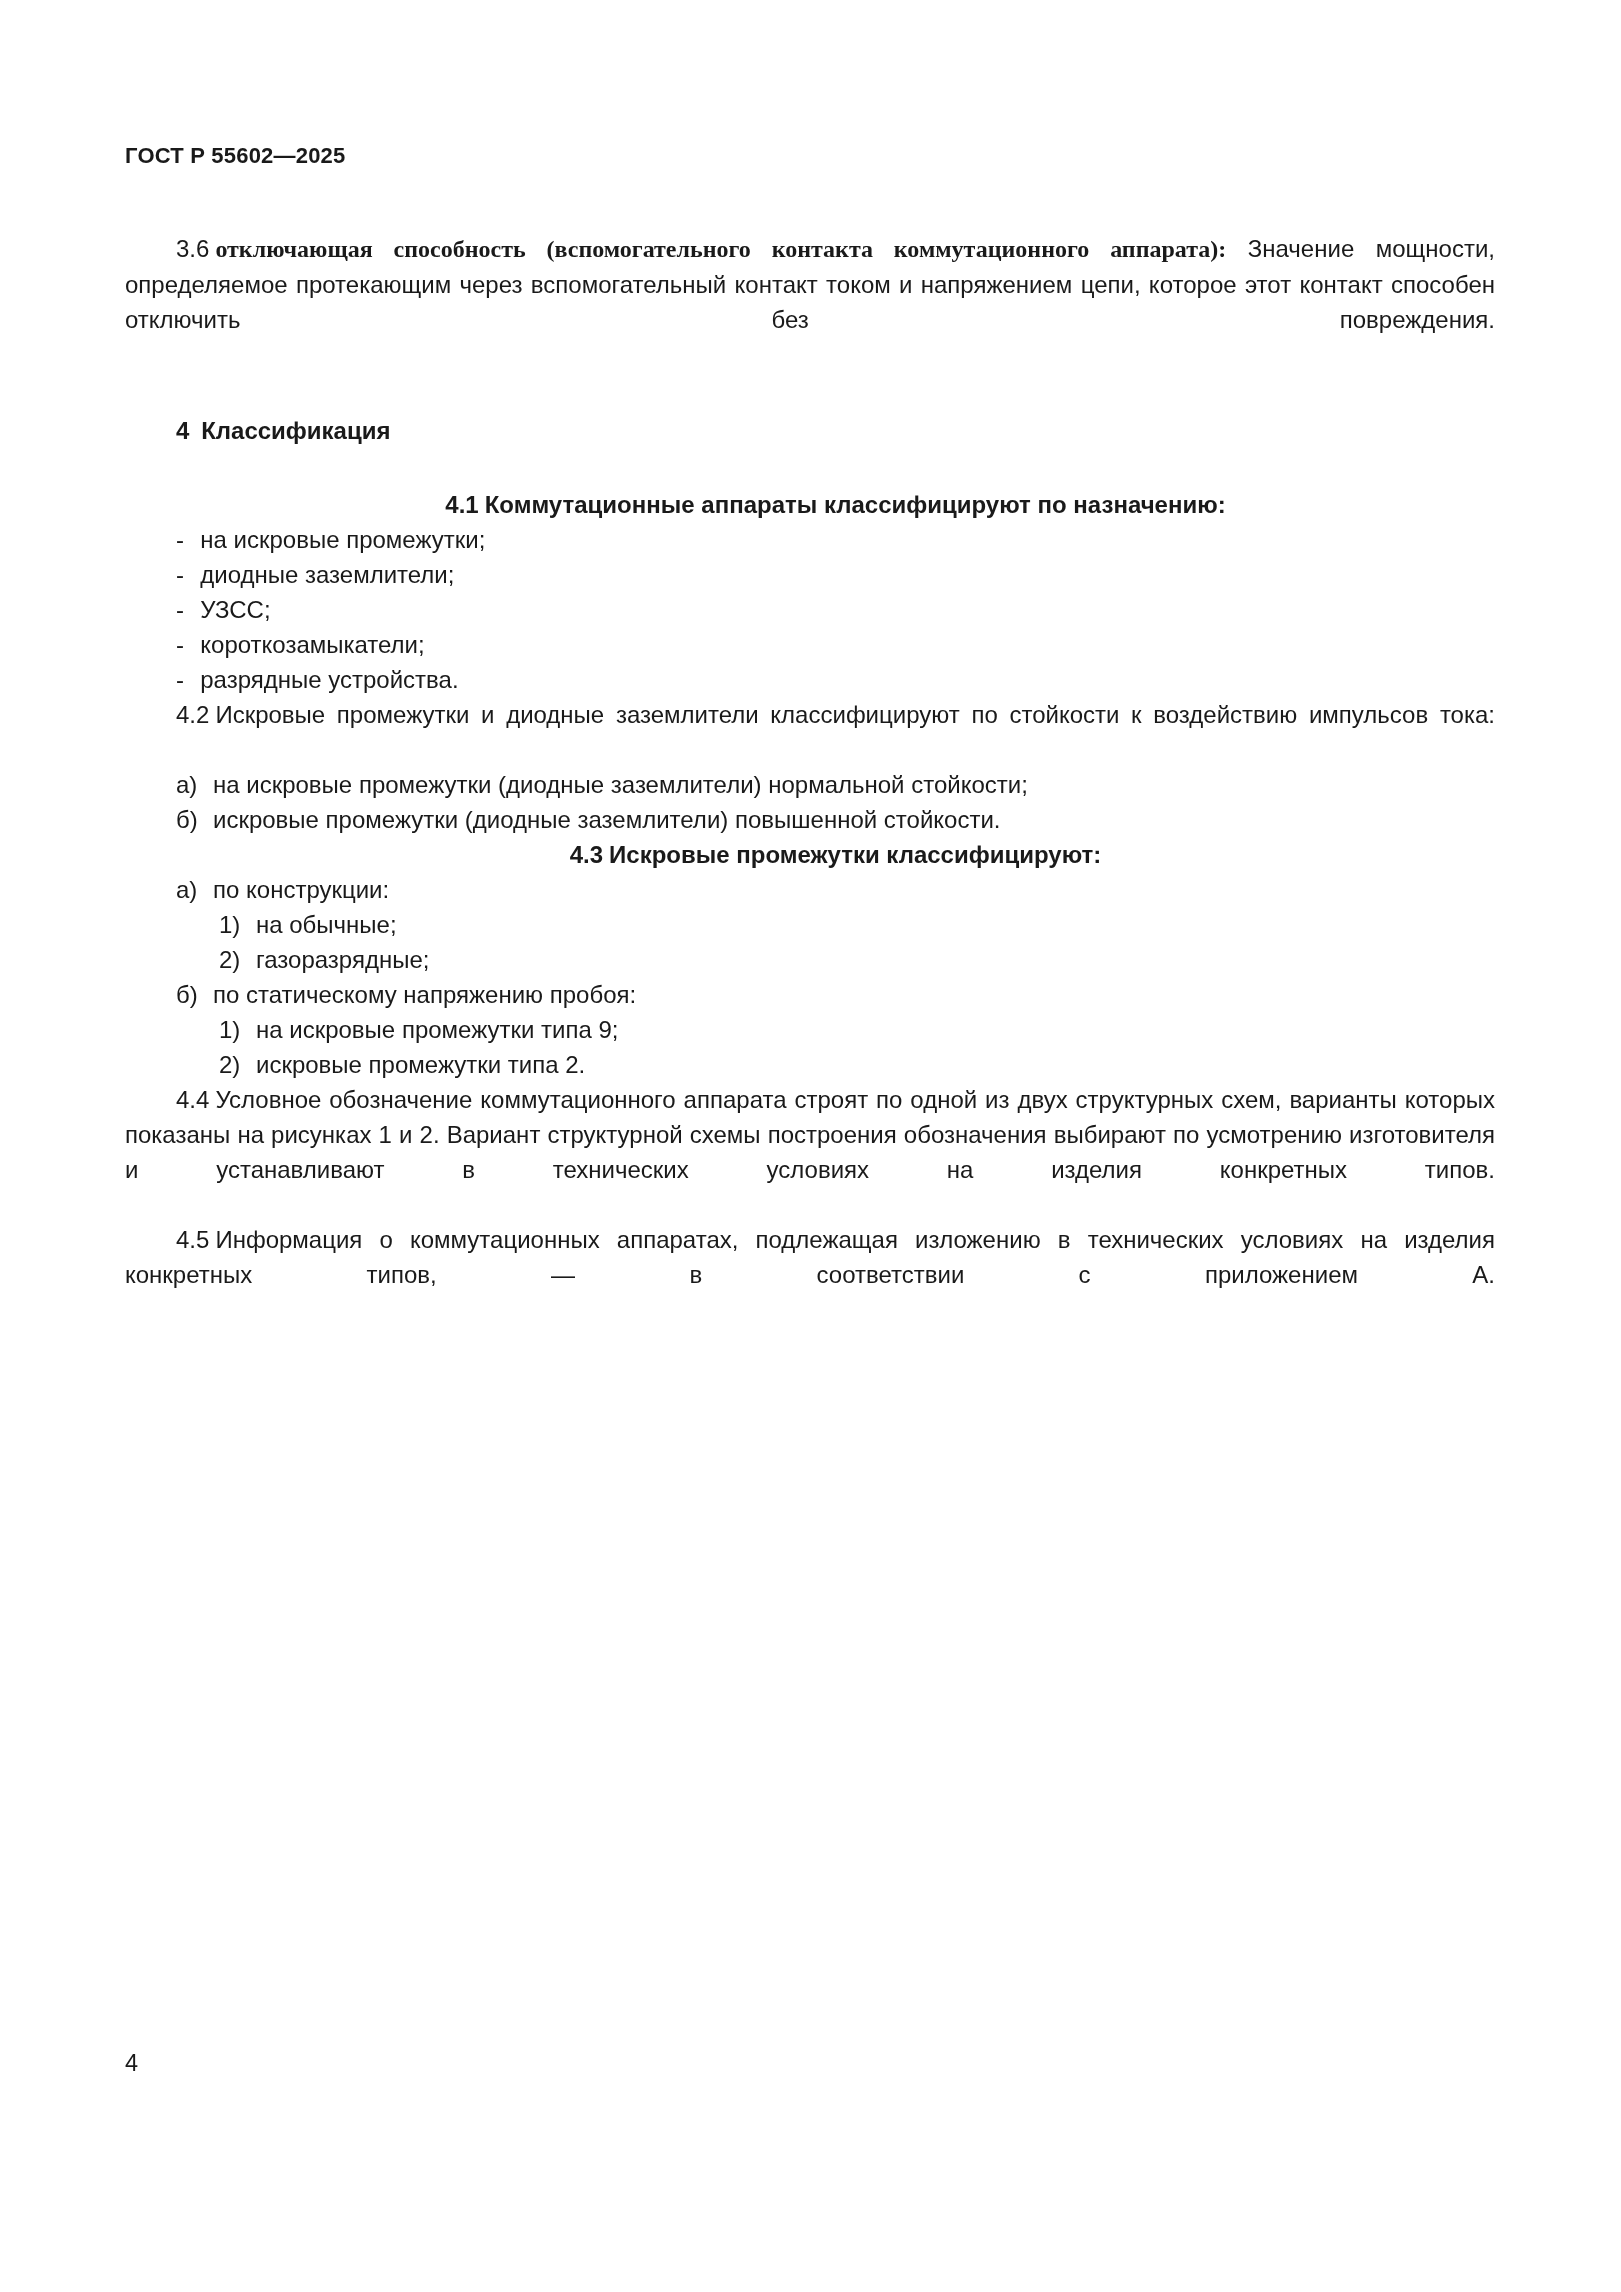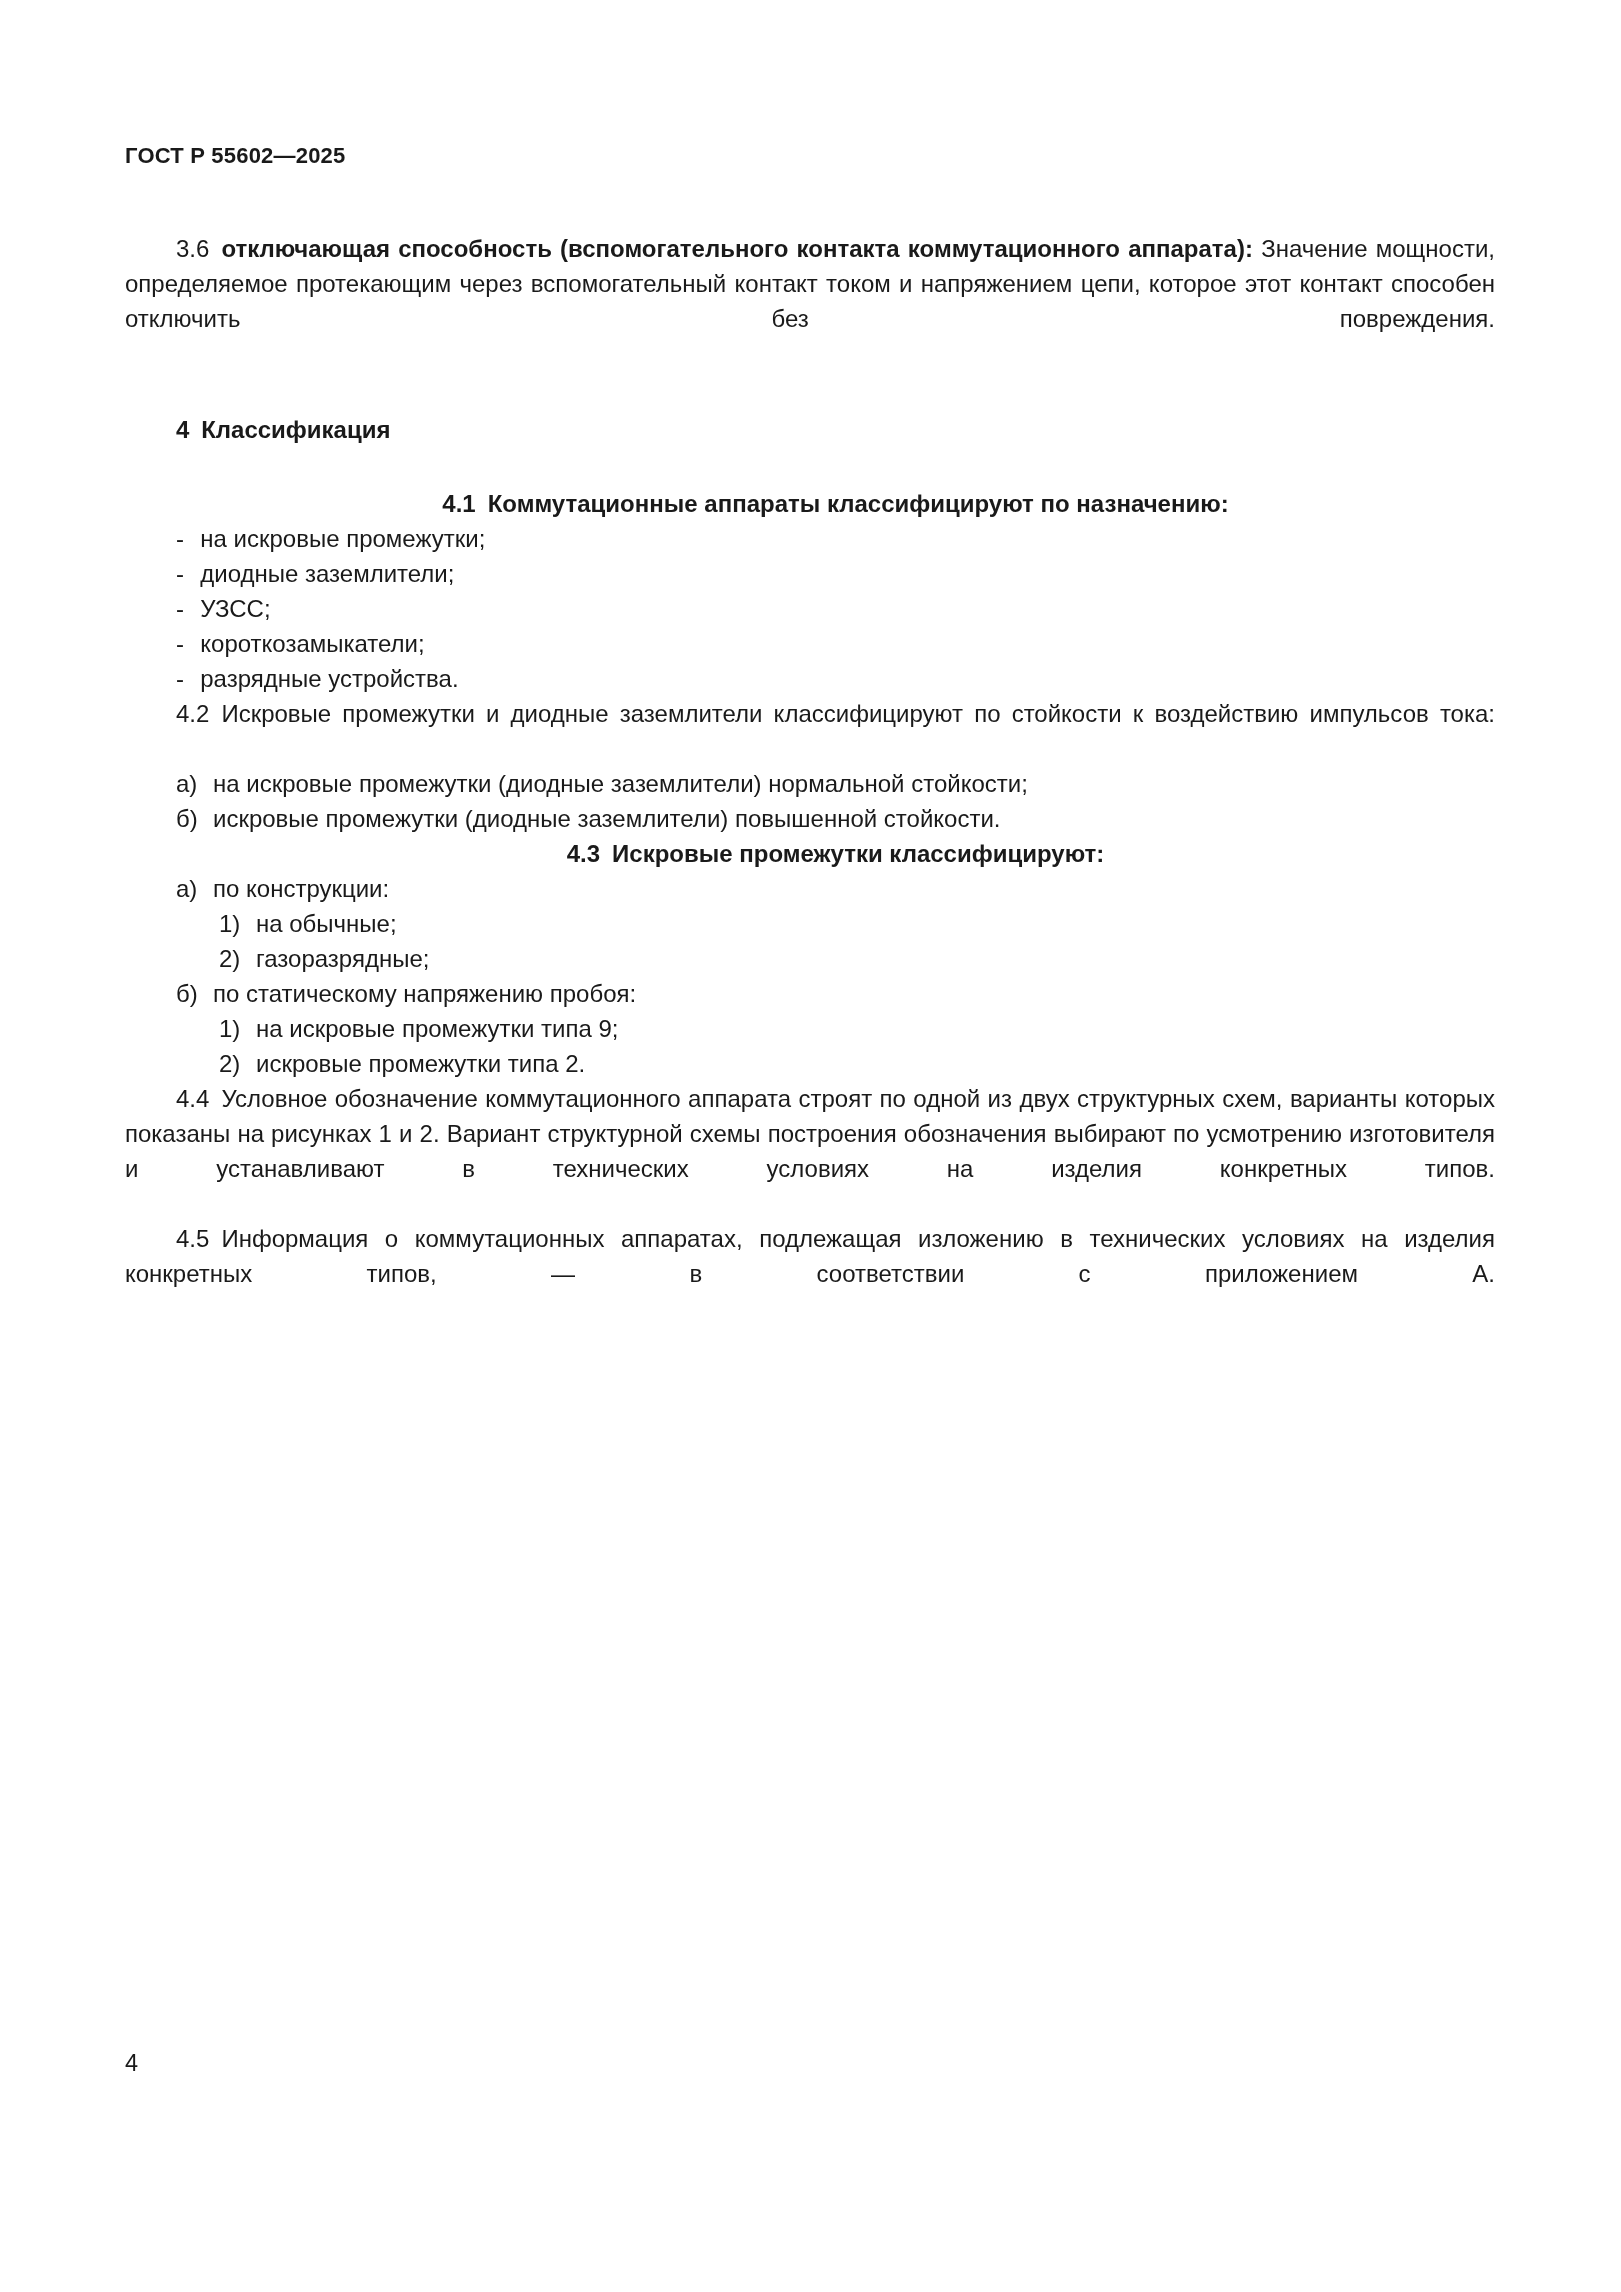--- a/index.html
+++ b/index.html
@@ -56,20 +56,21 @@
     width: 100%;
   }
   .para.nojustify {
     text-align: center;
     font-weight: bold;
   }
   .para.nojustify::after { content: none; }
 
   .lead {
     font-weight: bold;
+    font-family: Liberation Serif, serif;
   }
 
   .section-heading {
     margin: 0;
     font-size: 24px;
     font-weight: bold;
     padding-left: 51px;
     line-height: 35px;
   }
   .section-heading .num {
@@ -86,21 +87,21 @@
   }
   .lvl-dash   { padding-left: 51px; }
   .lvl-alpha  { padding-left: 51px; }
   .lvl-num    { padding-left: 94px; }
 
   .marker { display: inline-block; }
   .marker.dash  { width: 17.6px; }
   .marker.alpha { min-width: 37px; }
   .marker.numb  { min-width: 37px; }
 
-  .clause-num { margin-right: 12px; }
+  .clause-num { margin-right: 6px; }
 
   
   .page-number {
     position: absolute;
     left: 125px;
     top: 2050px;
     font-size: 23.5px;
     color: #1a1a1a;
   }
 </style>

